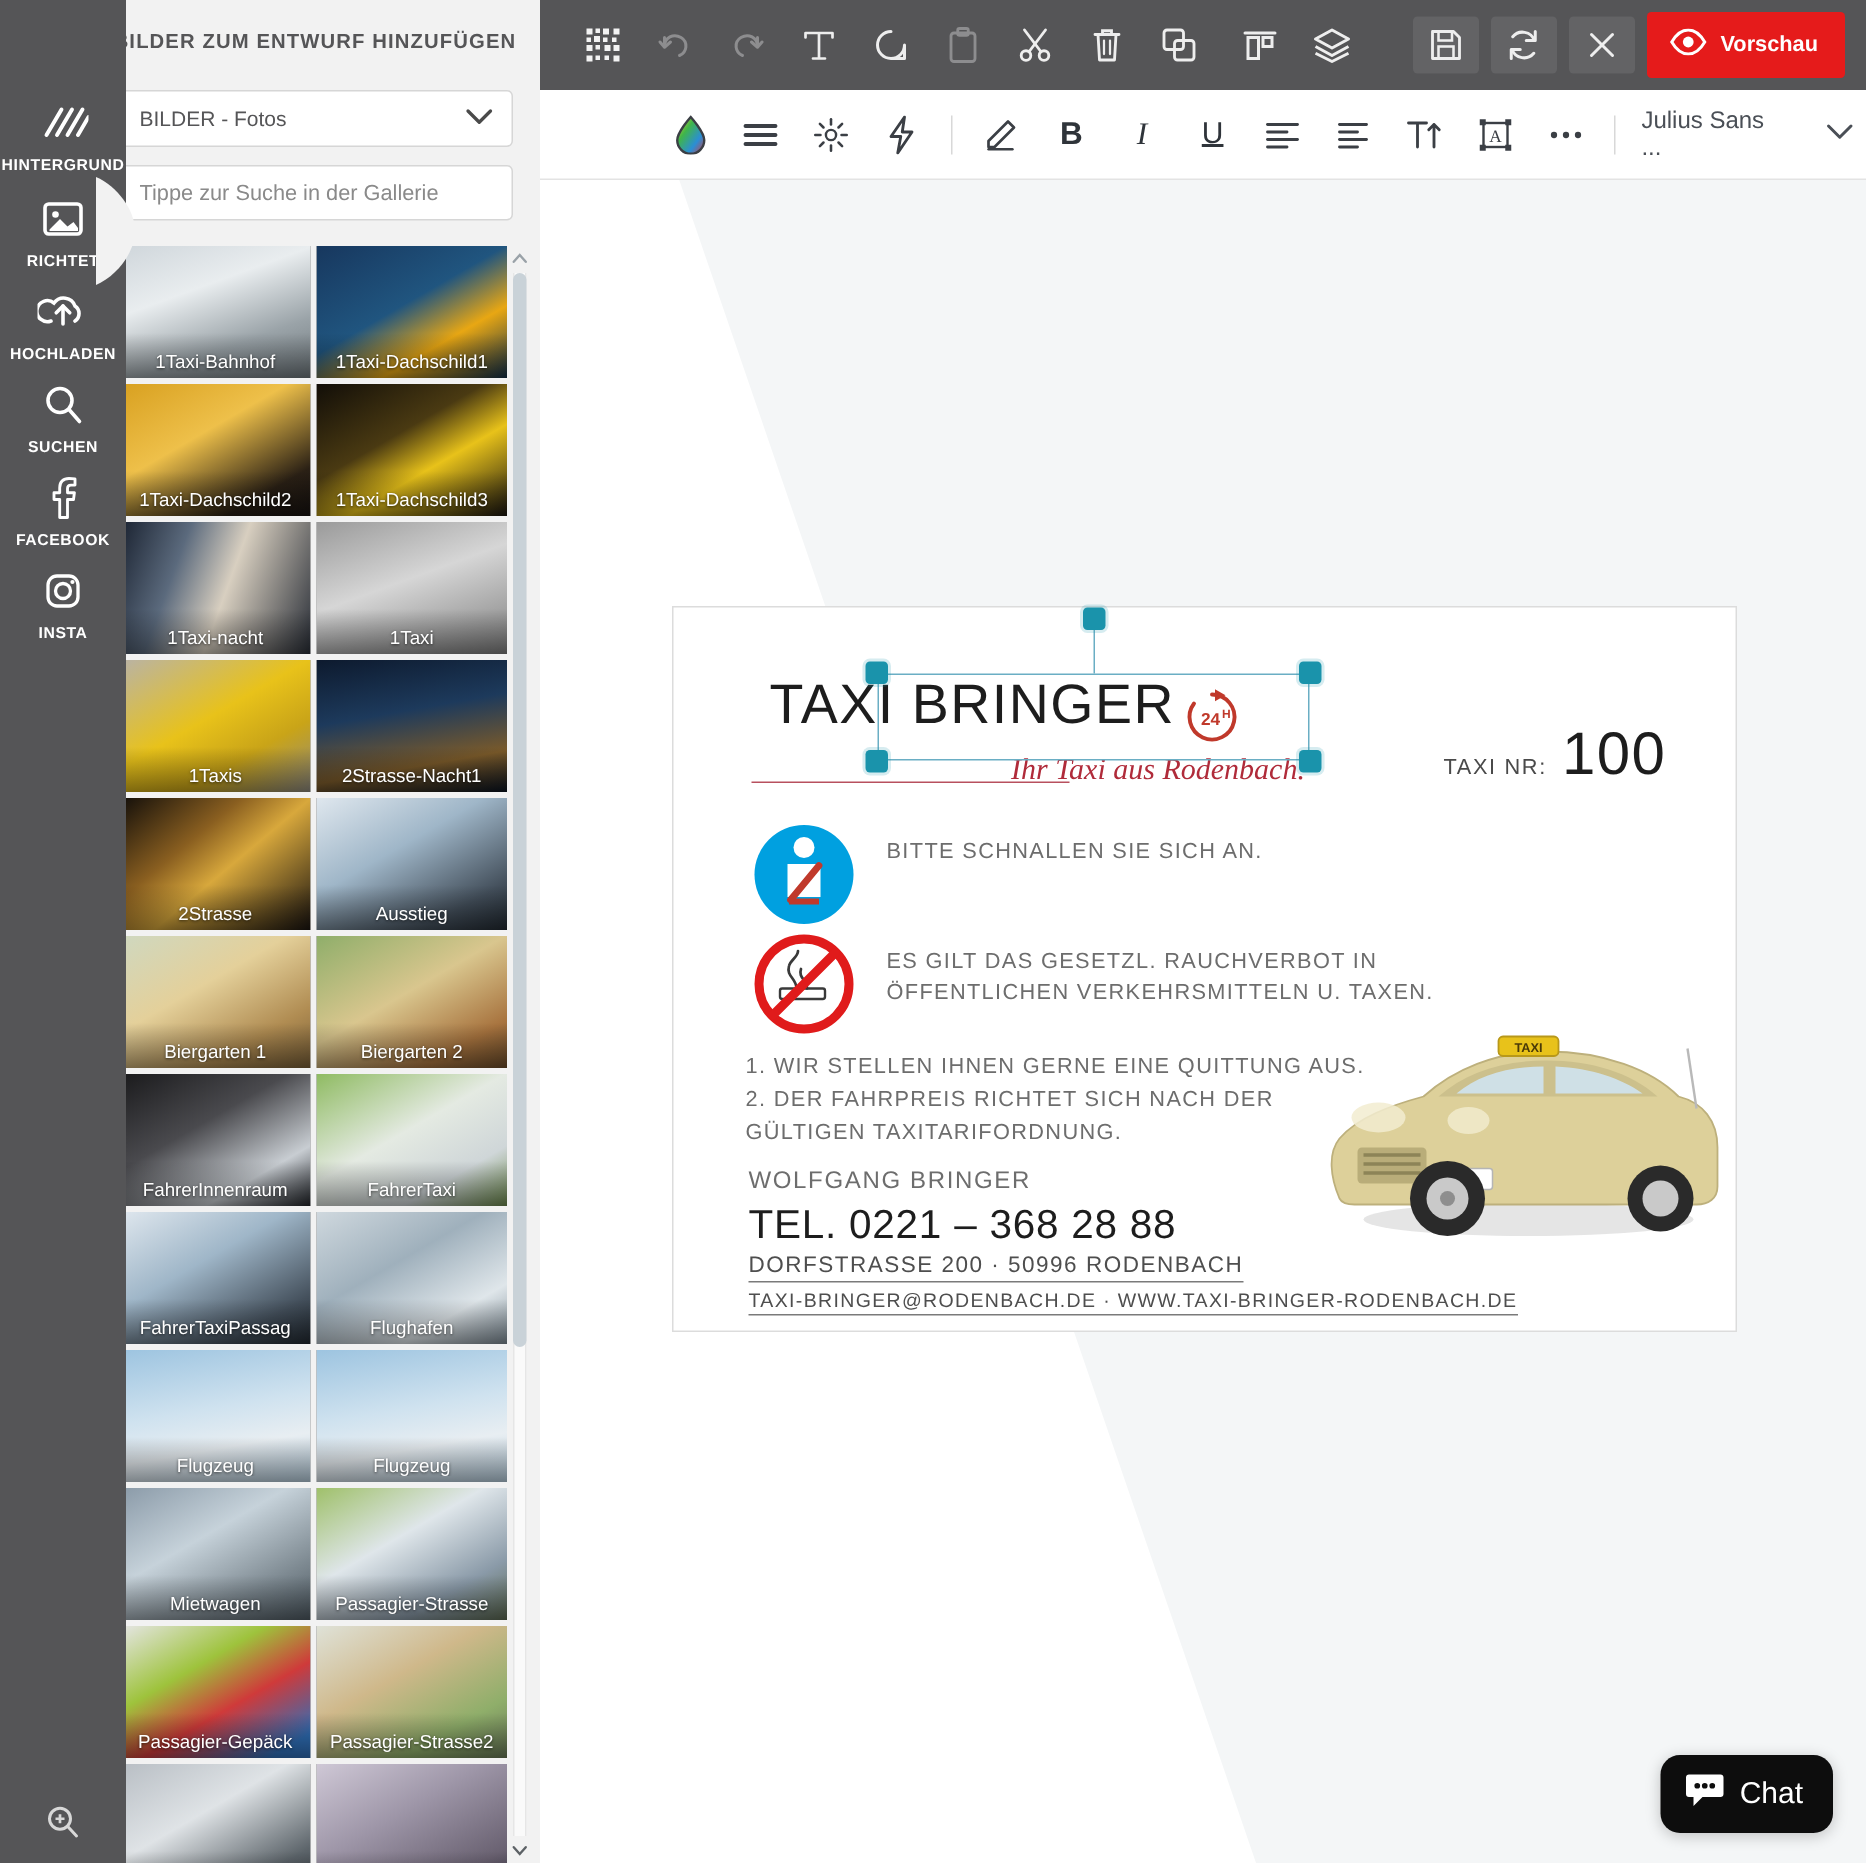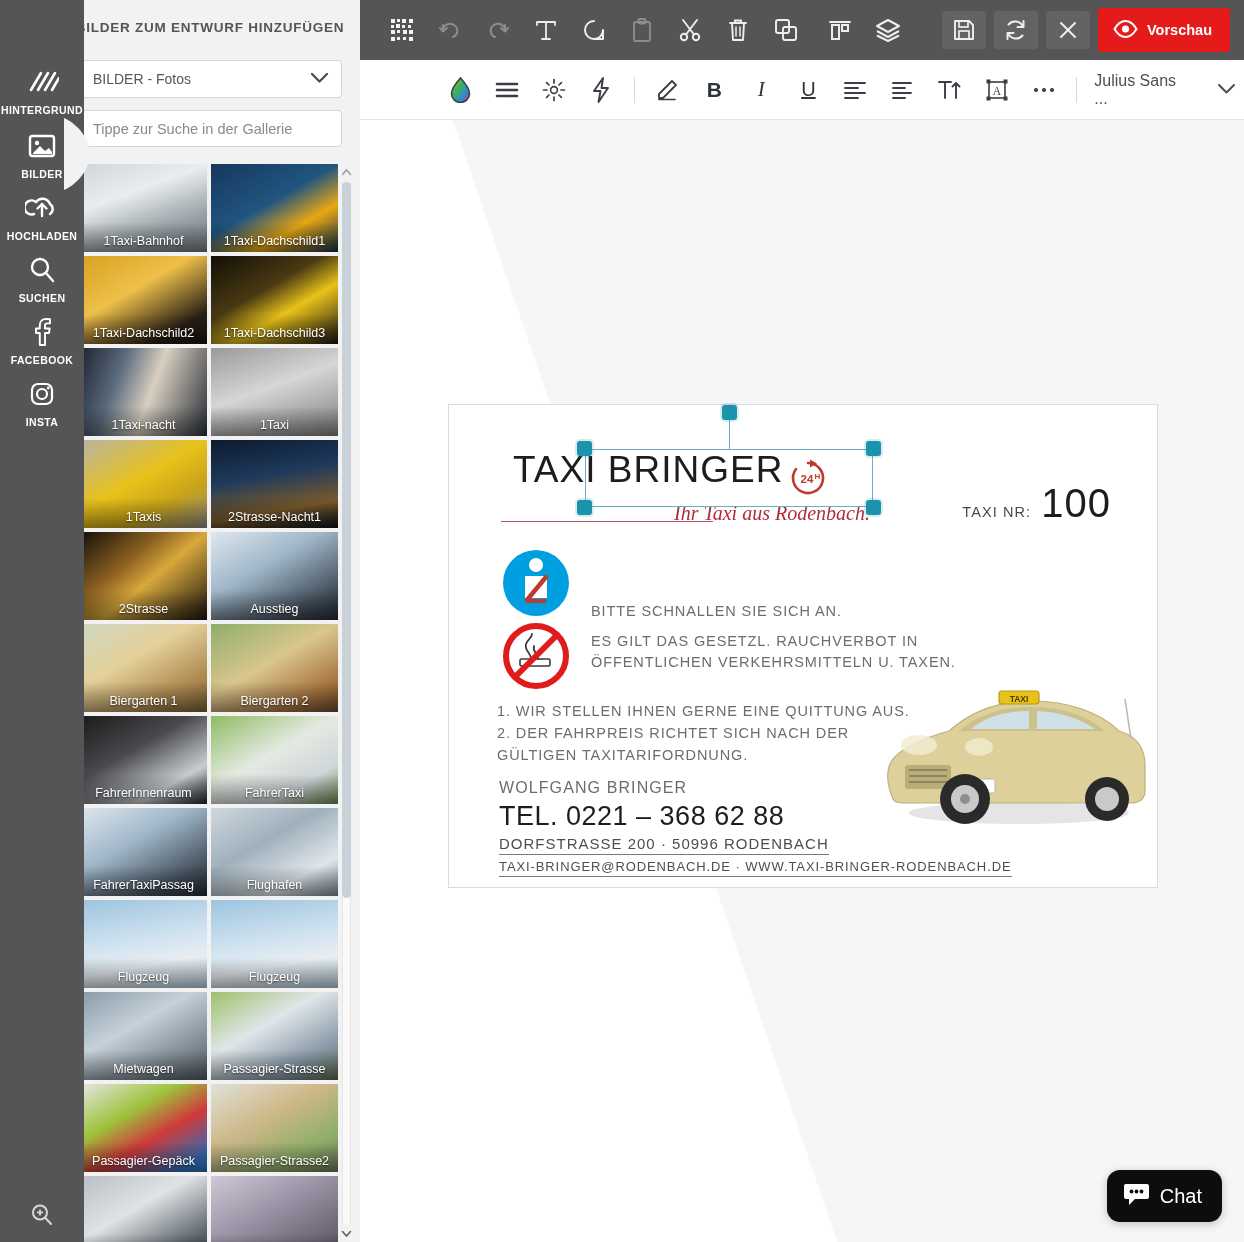--- a/index.html
+++ b/index.html
@@ -204,21 +204,21 @@
     display: flex; align-items: baseline; gap: 10px;
   }
   .taxinr .lbl { font-size: 14.5px; letter-spacing: 1.1px; color: #4a4a4a; }
   .taxinr .num { font-size: 40px; font-weight: 300; color: #1d1d1d; letter-spacing: 1px; }
 
   .note { position: absolute; display: flex; align-items: flex-start; gap: 20px; }
   .note .txt {
     font-size: 14.5px; letter-spacing: .9px; color: #6d6d6d;
     line-height: 1.45; white-space: pre-line; padding-top: 10px;
   }
-  .belt { left: 52px; top: 143px; align-items: flex-end; }
+  .belt { left: 52px; top: 143px; }
   .smoke { left: 52px; top: 216px; }
 
   .rules-list {
     position: absolute; left: 48px; top: 296px;
     font-size: 14.5px; letter-spacing: .9px; color: #6d6d6d; line-height: 1.5;
     white-space: pre-line;
   }
   .contact-name {
     position: absolute; left: 50px; top: 374px;
     font-size: 16px; letter-spacing: 1.1px; color: #6d6d6d;
@@ -287,21 +287,21 @@
     </div>
 
     <div class="rail-item active" style="top:126px">
       <div class="rail-icon">
         <svg width="30" height="28" viewBox="0 0 30 28">
           <rect x="3" y="4" width="24" height="20" rx="2.5" fill="none" stroke="#fff" stroke-width="2.4"></rect>
           <circle cx="10" cy="11" r="2.2" fill="#fff"></circle>
           <path d="M6 21 L13 14 L18 19 L22 16 L25 20 L25 22 L6 22 Z" fill="#fff"></path>
         </svg>
       </div>
-      <div class="rail-label">BILDER</div>
+      <div class="rail-label">RICHTET</div>
     </div>
 
     <div class="rail-item" style="top:188px">
       <div class="rail-icon">
         <svg width="34" height="28" viewBox="0 0 34 28">
           <path d="M9 20 A7 7 0 1 1 11 8 A8 8 0 0 1 25 10 A6 6 0 0 1 25 20" fill="none" stroke="#fff" stroke-width="2.4" stroke-linecap="round"></path>
           <line x1="17" y1="22" x2="17" y2="10" stroke="#fff" stroke-width="2.4" stroke-linecap="round"></line>
           <path d="M12.5 14.5 L17 10 L21.5 14.5" fill="none" stroke="#fff" stroke-width="2.4" stroke-linecap="round" stroke-linejoin="round"></path>
         </svg>
       </div>
@@ -826,21 +826,21 @@
         </span>
         <span class="txt">ES GILT DAS GESETZL. RAUCHVERBOT IN
 ÖFFENTLICHEN VERKEHRSMITTELN U. TAXEN.</span>
       </div>
 
       <div class="rules-list">1.  WIR STELLEN IHNEN GERNE EINE QUITTUNG AUS.
 2.  DER FAHRPREIS RICHTET SICH NACH DER
      GÜLTIGEN TAXITARIFORDNUNG.</div>
 
       <div class="contact-name">WOLFGANG BRINGER</div>
-      <div class="contact-tel">TEL. 0221 – 368 62 88</div>
+      <div class="contact-tel">TEL. 0221 – 368 28 88</div>
       <div class="contact-addr">DORFSTRASSE 200 · 50996 RODENBACH</div>
       <div class="contact-web">TAXI-BRINGER@RODENBACH.DE · WWW.TAXI-BRINGER-RODENBACH.DE</div>
 
       <svg class="cardcar" viewBox="0 0 270 160">
         <ellipse cx="140" cy="140" rx="110" ry="11" fill="#cfcfcf" opacity=".55"></ellipse>
         <path d="M14 126 C8 112, 6 96, 14 86 C26 72, 48 64, 70 58 C90 40, 118 28, 152 28
                  C190 28, 222 40, 240 58 C256 62, 266 74, 266 92 L266 118 C266 126, 260 130, 252 130
                  L24 130 C18 130, 15 128, 14 126 Z" fill="#ddd09a" stroke="#bdb07c" stroke-width="1.2"></path>
         <path d="M80 58 C98 42, 122 34, 152 34 C182 34, 208 42, 226 58 Z" fill="#ccc08c"></path>
         <path d="M92 56 C106 44, 126 38, 150 38 L150 56 Z" fill="#cfe3ef" opacity=".9"></path>

